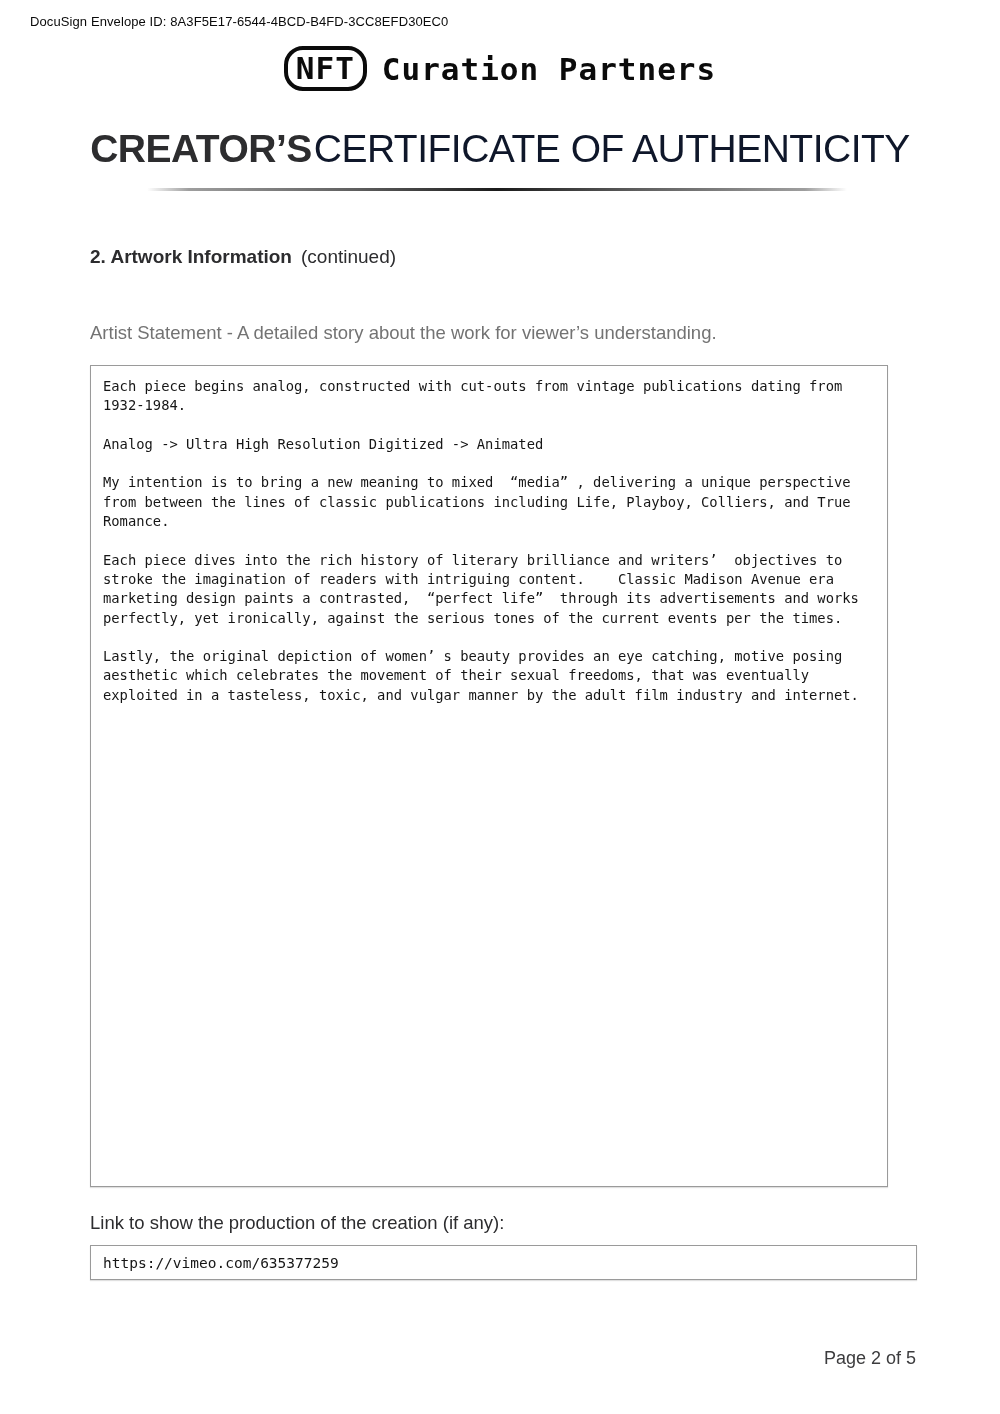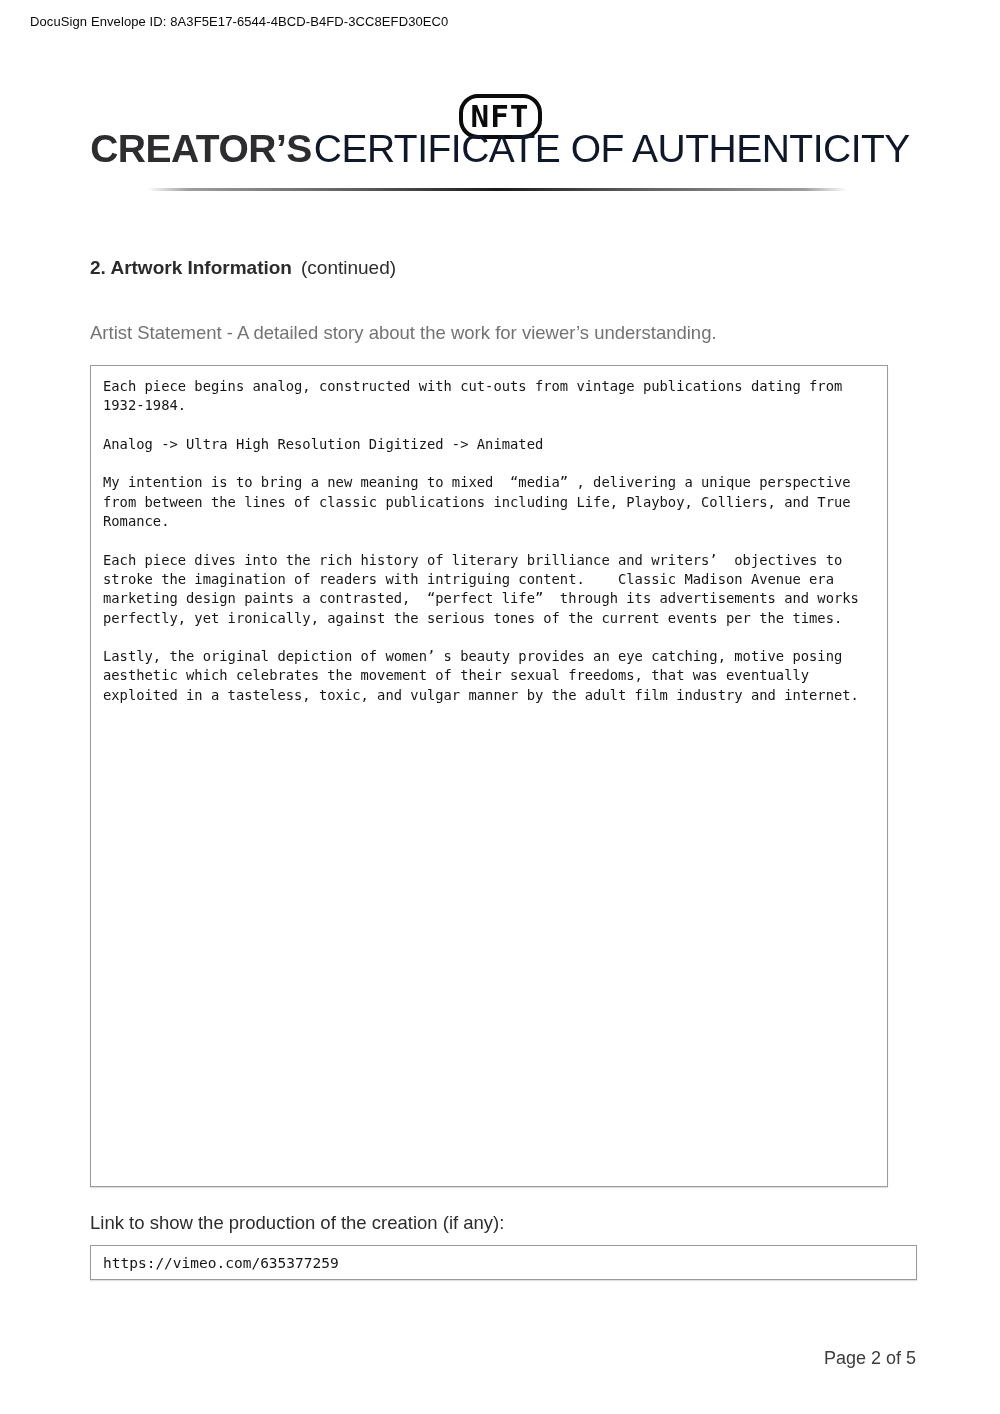--- a/index.html
+++ b/index.html
@@ -34,21 +34,20 @@
   .logo-badge {
     border: 4px solid #0b0b0b;
     border-radius: 19px;
     padding: 1px 8px 2px 8px;
     font-family: "DejaVu Sans Mono", monospace;
     font-weight: bold;
     font-size: 31px;
     line-height: 34px;
     color: #0b0b0b;
     letter-spacing: 1px;
-    margin-top: 48px;
   }
   .logo-name {
     font-family: "DejaVu Sans Mono", monospace;
     font-weight: bold;
     font-size: 31px;
     color: #0b0b0b;
     letter-spacing: 1px;
   }
   .title-row {
     position: absolute;
@@ -75,21 +74,21 @@
       rgba(40,40,40,0.45) 6%,
       rgba(40,40,40,0.75) 30%,
       #1b1b1b 50%,
       rgba(40,40,40,0.75) 70%,
       rgba(40,40,40,0.45) 94%,
       rgba(40,40,40,0) 100%);
   }
   .section-heading {
     position: absolute;
     left: 90px;
-    top: 257px;
+    top: 246px;
     font-size: 19px;
     color: #2c2c2e;
   }
   .sh-bold { font-weight: 700; }
   .sh-cont { font-weight: 400; margin-left: 9px; }
   .stmt-label {
     position: absolute;
     left: 90px;
     top: 322px;
     font-size: 18.5px;
@@ -151,20 +150,21 @@
 </style>
 </head>
 <body>
 
 <div class="page">
 
   <div class="envelope">DocuSign Envelope ID: 8A3F5E17-6544-4BCD-B4FD-3CC8EFD30EC0</div>
 
   <div class="logo-row">
     <span class="logo-badge">NFT</span>
+    <span class="logo-name">Curation Partners</span>
   </div>
 
   <div class="title-row">
     <span class="title-bold">CREATOR’S</span><span class="title-rest">CERTIFICATE OF AUTHENTICITY</span>
   </div>
 
   <div class="title-divider"></div>
 
   <div class="section-heading">
     <span class="sh-bold">2. Artwork Information</span><span class="sh-cont">(continued)</span>

